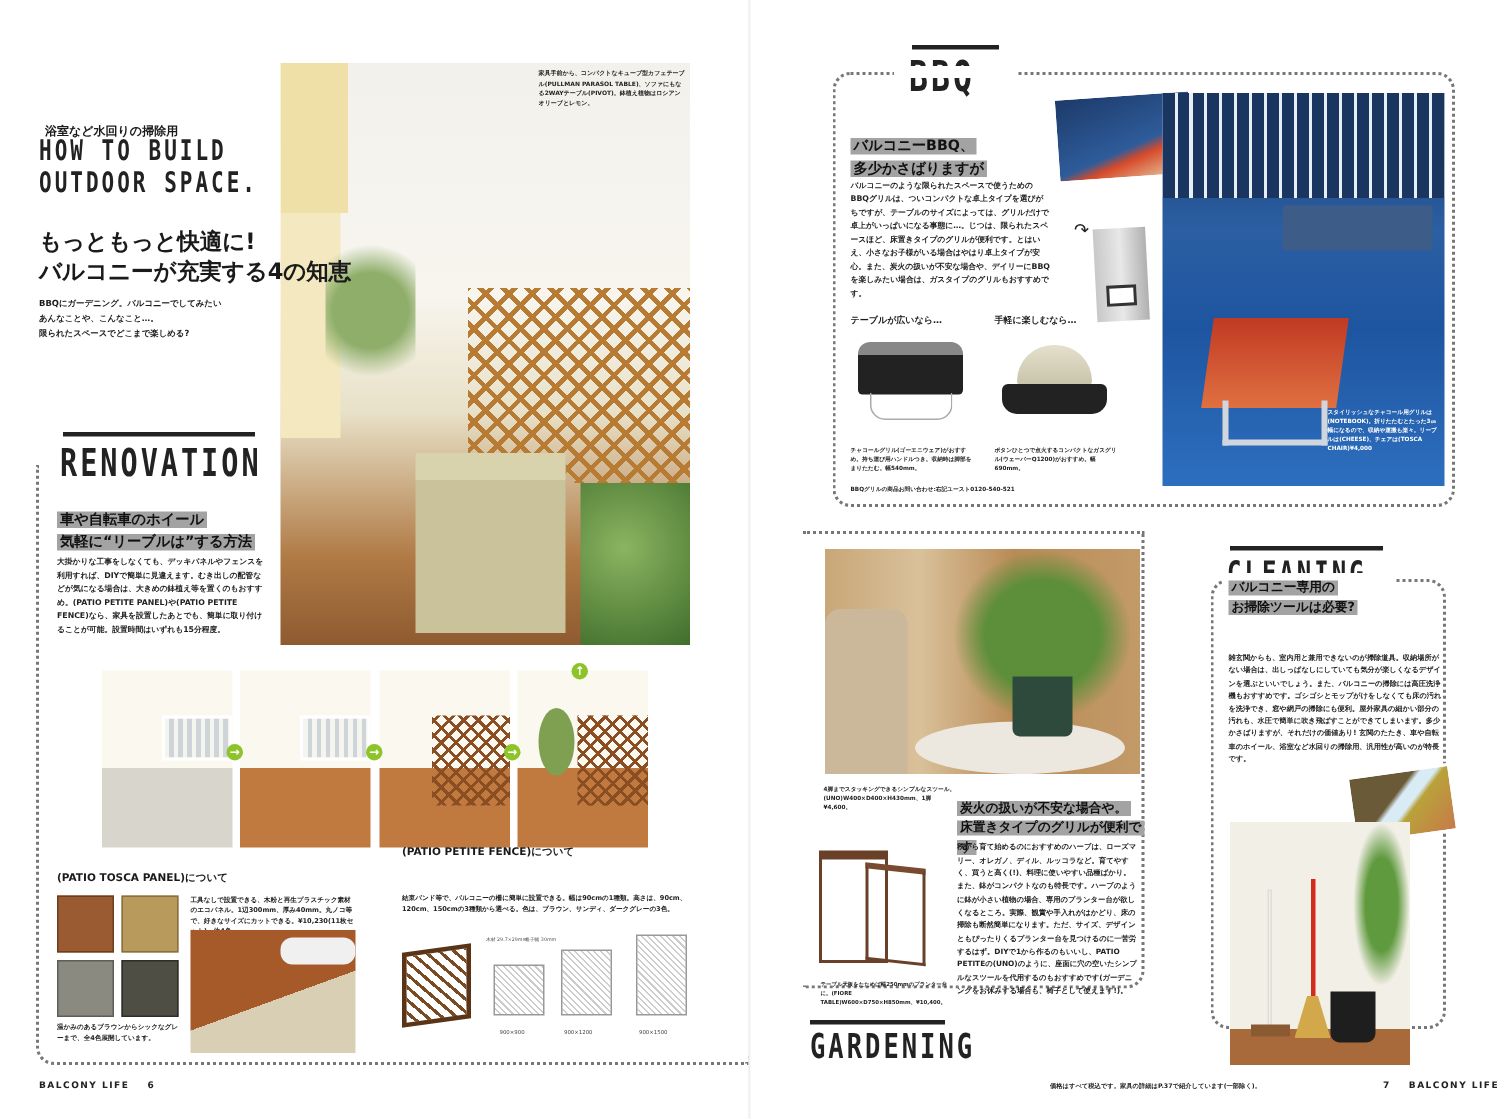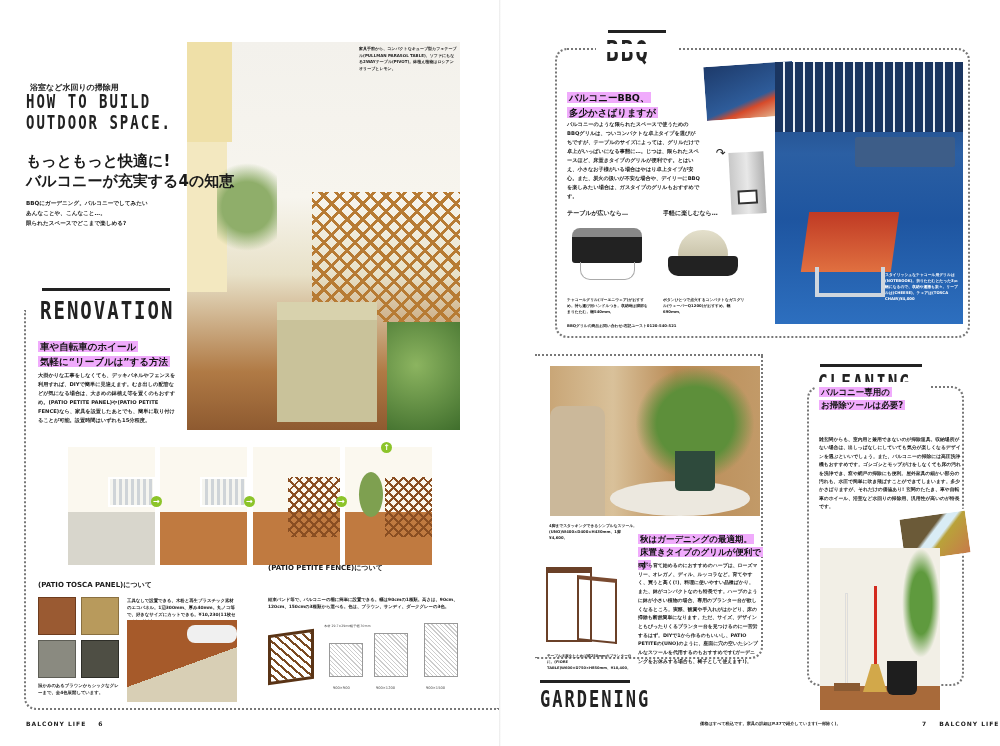--- a/index.html
+++ b/index.html
@@ -2,21 +2,21 @@
 <html><head>
 <meta charset="utf-8">
 <style>
 *{box-sizing:border-box;margin:0;padding:0}
 html,body{width:1000px;height:746px;overflow:hidden;background:#fff}
 body{position:relative;font-family:"DejaVu Sans","Liberation Sans",sans-serif;color:#1a1a1a}
 .abs{position:absolute}
 .spine{left:499px;top:0;width:2px;height:746px;background:linear-gradient(90deg,#e9e9e9,#fff)}
 .stamp{font-family:"DejaVu Sans Mono","Liberation Mono",monospace;font-weight:bold;letter-spacing:2px;color:#222;transform:scaleY(1.35);transform-origin:top left}
 .dash-box{border:2.5px dotted #777;border-radius:12px}
-.hl{background:#f0abfc;color:#111;font-weight:bold;display:inline;line-height:1.55;padding:0 2px;box-decoration-break:clone;-webkit-box-decoration-break:clone}
+.hl{background:#a3a3a3;color:#111;font-weight:bold;display:inline;line-height:1.55;padding:0 2px;box-decoration-break:clone;-webkit-box-decoration-break:clone}
 .body-txt{font-size:5.2px;line-height:9px;color:#222;font-weight:bold}
 .small{font-size:4.4px;line-height:7px;color:#222;font-weight:bold}
 .photo{overflow:hidden}
 .arrow{width:11px;height:11px;border-radius:50%;background:#8cc42a;color:#fff;font-size:8px;line-height:11px;text-align:center;font-weight:bold}
 .rule{height:3px;background:#222}
 .folio{font-size:6px;font-weight:bold;letter-spacing:1px;color:#222}
 </style>
 </head>
 <body>
 
@@ -134,21 +134,21 @@
   <div class="abs" style="left:0;top:40px;width:55px;height:110px;background:#cbb89a;border-radius:10px 10px 0 0"></div>
   <div class="abs" style="left:60px;top:115px;width:140px;height:35px;background:#ece8df;border-radius:50%"></div>
   <div class="abs" style="left:85px;top:0;width:120px;height:115px;background:radial-gradient(ellipse at center,#5d8f3a 0 45%,transparent 70%)"></div>
   <div class="abs" style="left:125px;top:85px;width:40px;height:40px;background:#2e4a3c;border-radius:0 0 5px 5px"></div>
 </div>
 <div class="abs small" style="left:549px;top:523px;width:88px;font-size:3.8px;line-height:6px">4脚までスタッキングできるシンプルなスツール。(UNO)W400×D400×H430mm、1脚¥4,600。</div>
 <div class="abs" style="left:546px;top:567px;width:46px;height:75px;border:2px solid #6a4028;border-top:6px solid #6a4028"></div>
 <div class="abs" style="left:577px;top:577px;width:40px;height:65px;border:2px solid #6a4028;border-top:4px solid #7a4a30;transform:skewY(6deg)"></div>
 <div class="abs small" style="left:547px;top:653px;width:85px;font-size:3.6px;line-height:6px">テーブル天板をたためば幅250mmのプランター台に。(FIORE TABLE)W600×D750×H850mm、¥10,400。</div>
 <div class="abs" style="left:638px;top:533px;width:125px;font-size:8.5px">
-  <span class="hl">秋はガーデニングの最適期。</span><br>
+  <span class="hl">炭火の扱いが不安な場合や。</span><br>
   <span class="hl">床置きタイプのグリルが便利です</span>
 </div>
 <div class="abs body-txt" style="left:638px;top:561px;width:120px;font-size:4.9px;line-height:8.7px">秋から育て始めるのにおすすめのハーブは、ローズマリー、オレガノ、ディル、ルッコラなど。育てやすく、買うと高く(!)、料理に使いやすい品種ばかり。また、鉢がコンパクトなのも特長です。ハーブのように鉢が小さい植物の場合、専用のプランター台が欲しくなるところ。実際、観賞や手入れがはかどり、床の掃除も断然簡単になります。ただ、サイズ、デザインともぴったりくるプランター台を見つけるのに一苦労するはず。DIYで1から作るのもいいし、PATIO PETITEの(UNO)のように、座面に穴の空いたシンプルなスツールを代用するのもおすすめです(ガーデニングをお休みする場合も、椅子として使えます!)。</div>
 <div class="abs rule" style="left:540px;top:680px;width:90px"></div>
 <div class="abs stamp" style="left:540px;top:688px;font-size:17px;line-height:17px">GARDENING</div>
 
 <div class="abs rule" style="left:820px;top:364px;width:102px"></div>
 <div class="abs stamp" style="left:818px;top:372px;font-size:16px;line-height:16px">CLEANING</div>
 <div class="abs dash-box" style="left:807px;top:386px;width:157px;height:300px"></div>
 <div class="abs" style="left:815px;top:382px;width:115px;height:8px;background:#fff"></div>

